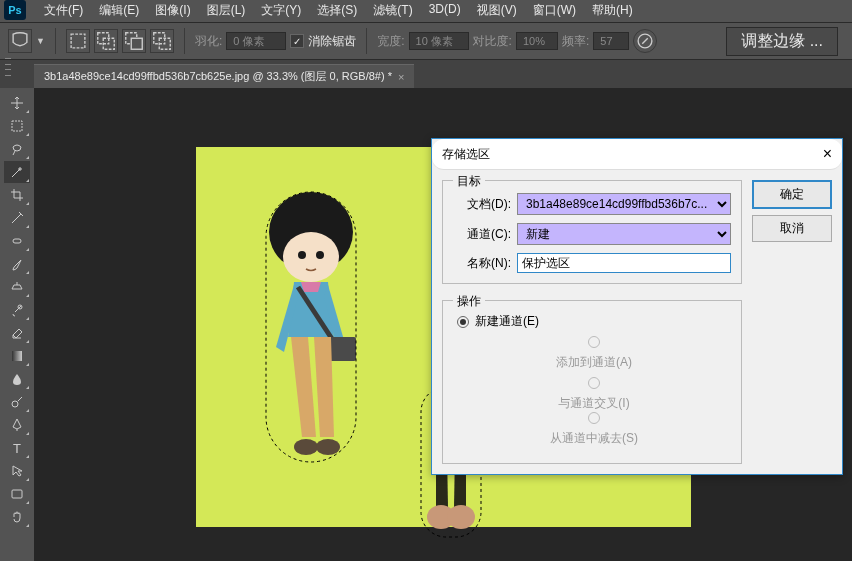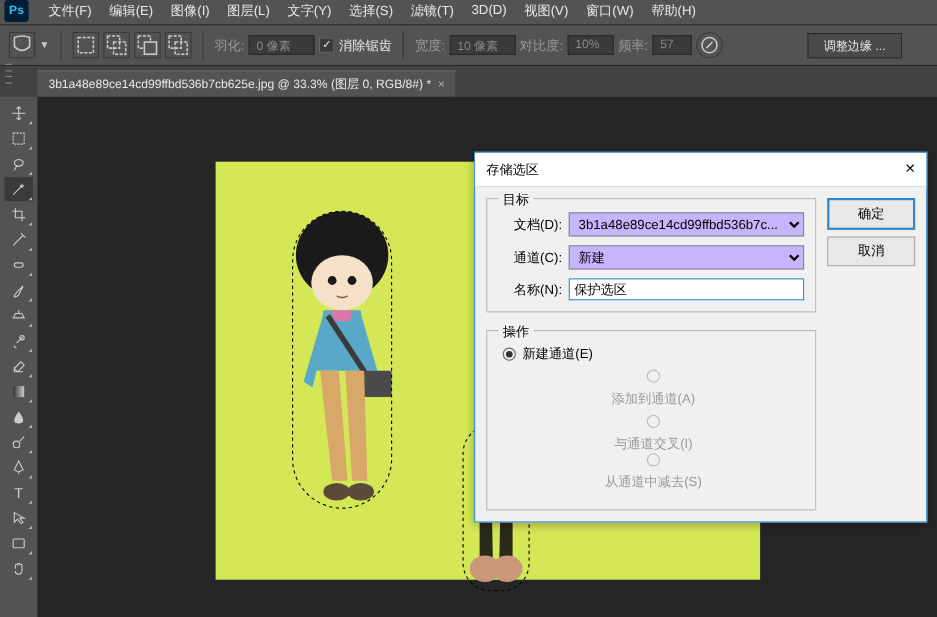--- a/index.html
+++ b/index.html
@@ -10,41 +10,41 @@
 .menu-item { color: #e8e8e8; font-size: 12px; padding: 2px 8px; cursor: pointer; }
 
 .options-bar { background: #535353; height: 38px; border-top: 1px solid #2a2a2a; border-bottom: 1px solid #2a2a2a; display: flex; align-items: center; padding: 0 8px; gap: 4px; }
 .opt-icon { width: 24px; height: 24px; border: 1px solid #3a3a3a; display: flex; align-items: center; justify-content: center; color: #ccc; }
 .opt-icon svg { stroke: #ccc; fill: none; }
 .opt-sep { width: 1px; height: 26px; background: #3a3a3a; margin: 0 6px; }
 .opt-label { color: #999; font-size: 12px; }
 .opt-input { background: #3a3a3a; border: 1px solid #2a2a2a; color: #888; font-size: 11px; padding: 2px 6px; width: 60px; }
 .opt-check { display: flex; align-items: center; gap: 4px; color: #e8e8e8; font-size: 12px; }
 .opt-check-box { width: 14px; height: 14px; background: #3a3a3a; border: 1px solid #666; display: flex; align-items: center; justify-content: center; color: #e8e8e8; font-size: 10px; }
-.refine-btn { background: #4a4a4a; border: 1px solid #2a2a2a; color: #e8e8e8; font-size: 11px; padding: 3px 14px; margin-left: auto; margin-right: 24px; }
+.refine-btn { background: #4a4a4a; border: 1px solid #2a2a2a; color: #e8e8e8; font-size: 16px; padding: 3px 14px; margin-left: auto; margin-right: 6px; }
 
 .tab-bar { background: #424242; height: 28px; display: flex; align-items: flex-end; padding-left: 34px; }
 .doc-tab { background: #535353; color: #e8e8e8; font-size: 11px; padding: 4px 10px; border-top: 1px solid #666; display: flex; align-items: center; gap: 6px; }
 .tab-close { color: #aaa; cursor: pointer; }
 
 .main { display: flex; height: calc(561px - 84px); }
 .toolbox { width: 34px; background: #535353; display: flex; flex-direction: column; align-items: center; padding-top: 4px; gap: 1px; }
 .tool { width: 26px; height: 22px; display: flex; align-items: center; justify-content: center; cursor: pointer; position: relative; }
 .tool.active { background: #3a3a3a; }
 .tool svg { width: 16px; height: 16px; }
 .tool .tri { position: absolute; right: 1px; bottom: 1px; width: 0; height: 0; border-left: 3px solid transparent; border-bottom: 3px solid #bbb; }
 
 .canvas-area { flex: 1; background: #262626; display: flex; align-items: center; justify-content: center; position: relative; }
 .canvas { width: 495px; height: 380px; background: #d4e857; position: relative; margin-top: 20px; }
 .figure { position: absolute; }
 .boy { left: 50px; top: 40px; width: 130px; }
 .girl { left: 210px; top: 240px; width: 90px; }
 
 .dialog { position: absolute; left: 431px; top: 138px; width: 412px; background: #f0f0f0; border: 1px solid #3088c8; box-shadow: 0 2px 8px rgba(0,0,0,0.3); }
-.dialog-title { background: #fff; padding: 6px 10px; display: flex; justify-content: space-between; align-items: center; font-size: 12px; border-bottom: 1px solid #ddd; }
+.dialog-title { background: #fff; padding: 6px 10px; display: flex; justify-content: space-between; align-items: center; font-size: 12px; border-bottom: 1px solid #ddd; border-radius: 12px; }
 .dialog-close { cursor: pointer; font-size: 16px; }
 .dialog-body { display: flex; padding: 10px; gap: 10px; }
 .dialog-left { flex: 1; }
 .dialog-right { width: 80px; display: flex; flex-direction: column; gap: 6px; }
 .dlg-btn { background: #e8e8e8; border: 1px solid #aaa; padding: 4px 0; font-size: 12px; cursor: pointer; text-align: center; }
 .dlg-btn.primary { border: 2px solid #3088c8; }
 
 .fieldset { border: 1px solid #bbb; padding: 12px 10px 10px; margin-bottom: 16px; position: relative; }
 .fieldset-legend { position: absolute; top: -8px; left: 10px; background: #f0f0f0; padding: 0 4px; font-size: 12px; }
 .form-row { display: flex; align-items: center; margin-bottom: 8px; gap: 6px; }

